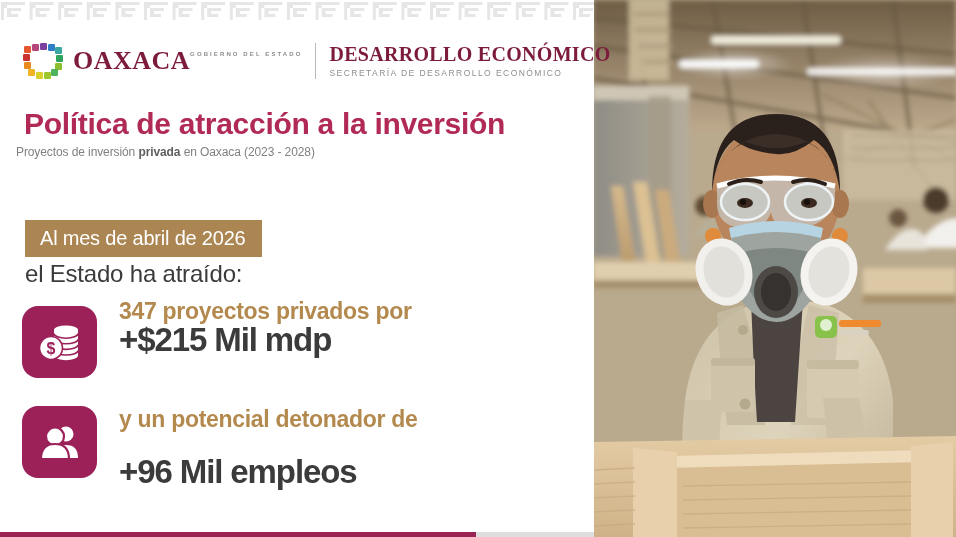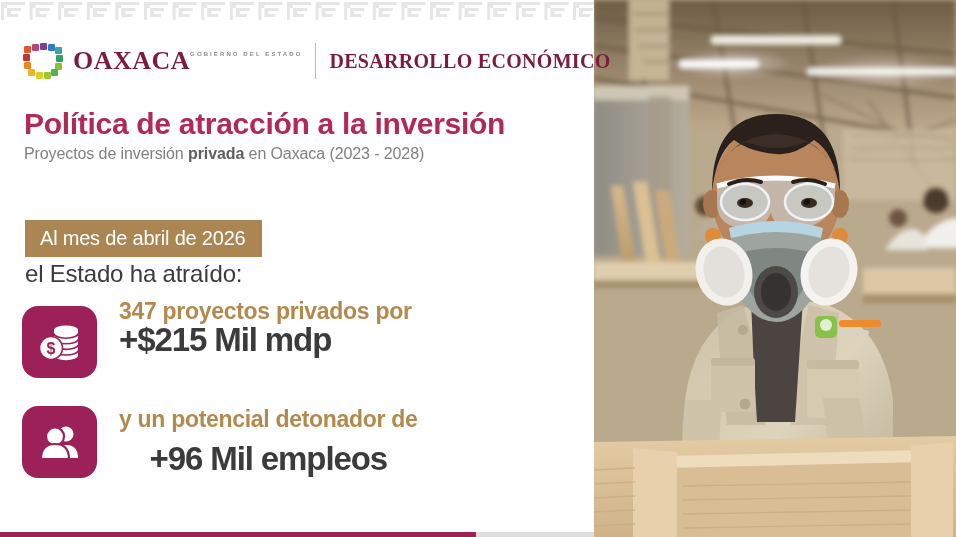--- a/index.html
+++ b/index.html
@@ -62,22 +62,22 @@
   .dept-sub{
     font-size:8.5px;letter-spacing:1.45px;color:#8d8d8d;margin-top:3px;
   }
 
   
   .title{
     position:absolute;left:24px;top:109px;z-index:7;
     font-size:30px;font-weight:bold;color:#b12a55;letter-spacing:-.3px;line-height:1;text-align:center;
   }
   .subtitle{
-    position:absolute;left:24px;top:146px;z-index:7;
-    font-size:16px;color:#808080;letter-spacing:-.1px;line-height:1;
+    position:absolute;left:16px;top:146px;z-index:7;
+    font-size:12px;color:#808080;letter-spacing:-.1px;line-height:1;
   }
   .subtitle b{color:#5f5f5f;font-weight:bold;}
 
   
   .badge{
     position:absolute;left:25px;top:220px;z-index:7;
     background:#ab8552;color:#ffffff;
     padding:8px 16px 9px 15px;
     font-size:20px;line-height:1;letter-spacing:-.2px;
   }
@@ -100,21 +100,21 @@
     font-size:23px;font-weight:bold;color:#b3894e;line-height:1.0;
     letter-spacing:-.3px;white-space:nowrap;
   }
   .stat-value{
     font-size:33px;font-weight:bold;color:#3b3b3b;line-height:1.0;
     letter-spacing:-1.1px;white-space:nowrap;
   }
   .stat-1 .stat-label{margin-top:-6px;}
   .stat-1 .stat-value{margin-top:0px;}
   .stat-2 .stat-label{margin-top:2px;}
-  .stat-2 .stat-value{margin-top:11px;text-align:center;}
+  .stat-2 .stat-value{margin-top:24px;}
 </style>
 </head>
 <body>
 
 <div class="slide">
 
   <div class="photo">
     <svg viewBox="0 0 363 537" preserveAspectRatio="xMidYMid slice" aria-hidden="true">
       <defs>
         <linearGradient id="ceil" x1="0" y1="0" x2="0" y2="1">
@@ -392,20 +392,21 @@
 
     <span class="oax">
       <span class="oax-name">OAXACA</span>
       <span class="oax-sub">GOBIERNO DEL ESTADO</span>
     </span>
 
     <span class="divider"></span>
 
     <span class="dept">
       <span class="dept-title">DESARROLLO ECONÓMICO</span>
+      <span class="dept-sub">SECRETARÍA DE DESARROLLO ECONÓMICO</span>
     </span>
   </div>
 
   <div class="title">Política de atracción a la inversión</div>
   <div class="subtitle"><span>Proyectos de inversión </span><b>privada</b><span> en Oaxaca (2023 - 2028)</span></div>
 
   <div class="badge">Al mes de abril de 2026</div>
   <div class="lead">el Estado ha atraído:</div>
 
   <div class="stat stat-1">

